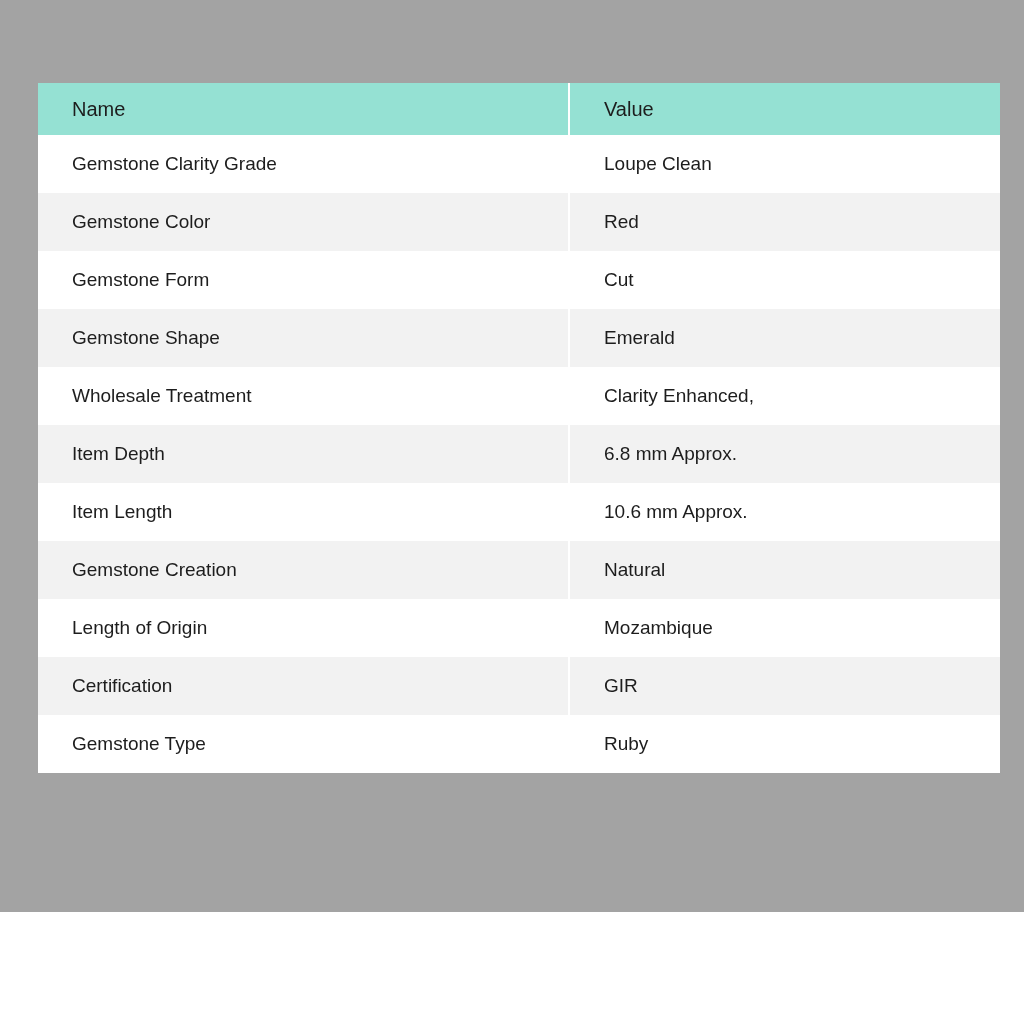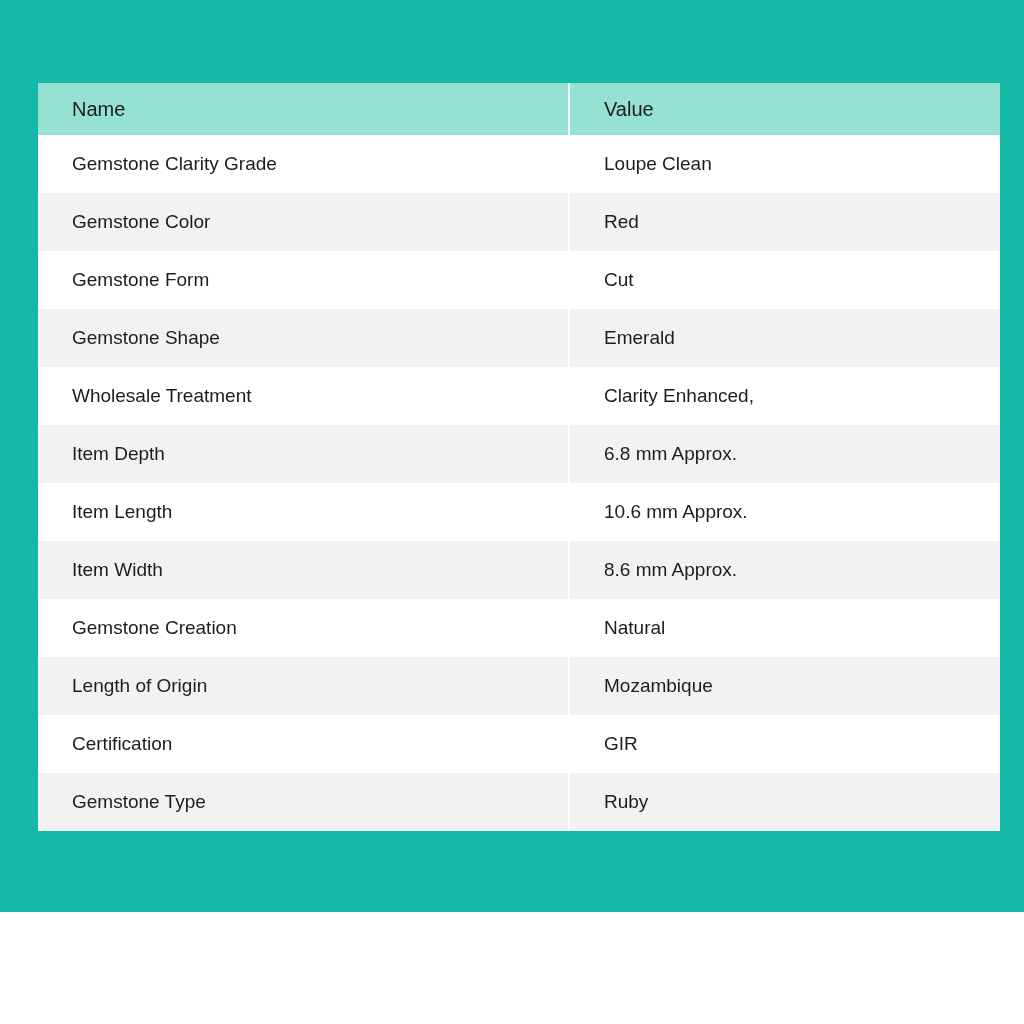--- a/index.html
+++ b/index.html
@@ -5,21 +5,21 @@
   html, body {
     margin: 0;
     padding: 0;
     background: #ffffff;
     font-family: "Liberation Sans", sans-serif;
   }
   .page {
     position: relative;
     width: 1024px;
     height: 912px;
-    background: #14b8a6;
+    background: #a3a3a3;
     overflow: hidden;
   }
   table.spec-table {
     position: absolute;
     left: 38px;
     top: 83px;
     width: 962px;
     border-collapse: collapse;
     table-layout: fixed;
   }
@@ -88,24 +88,20 @@
       </tr>
       <tr>
         <td>Item Depth</td>
         <td>6.8 mm Approx.</td>
       </tr>
       <tr>
         <td>Item Length</td>
         <td>10.6 mm Approx.</td>
       </tr>
       <tr>
-        <td>Item Width</td>
-        <td>8.6 mm Approx.</td>
-      </tr>
-      <tr>
         <td>Gemstone Creation</td>
         <td>Natural</td>
       </tr>
       <tr>
         <td>Length of Origin</td>
         <td>Mozambique</td>
       </tr>
       <tr>
         <td>Certification</td>
         <td>GIR</td>

